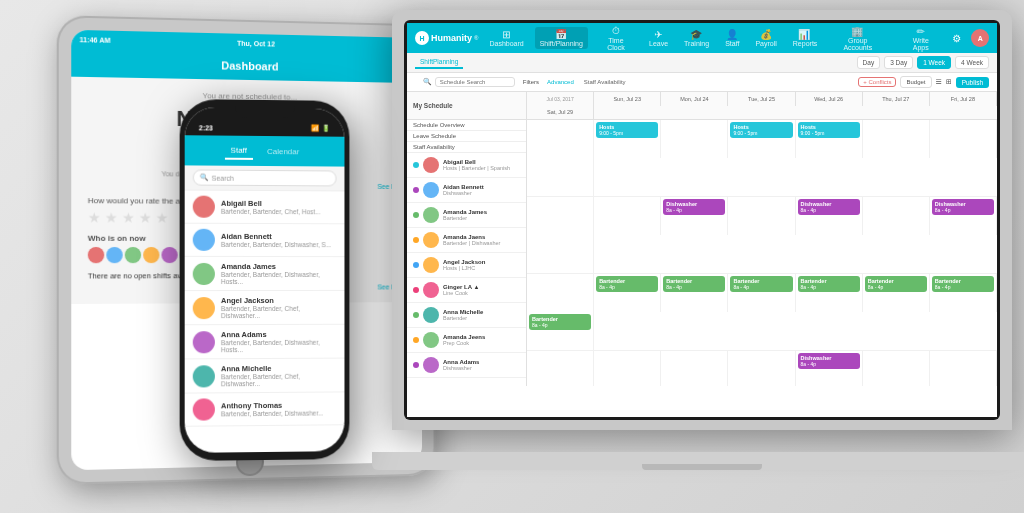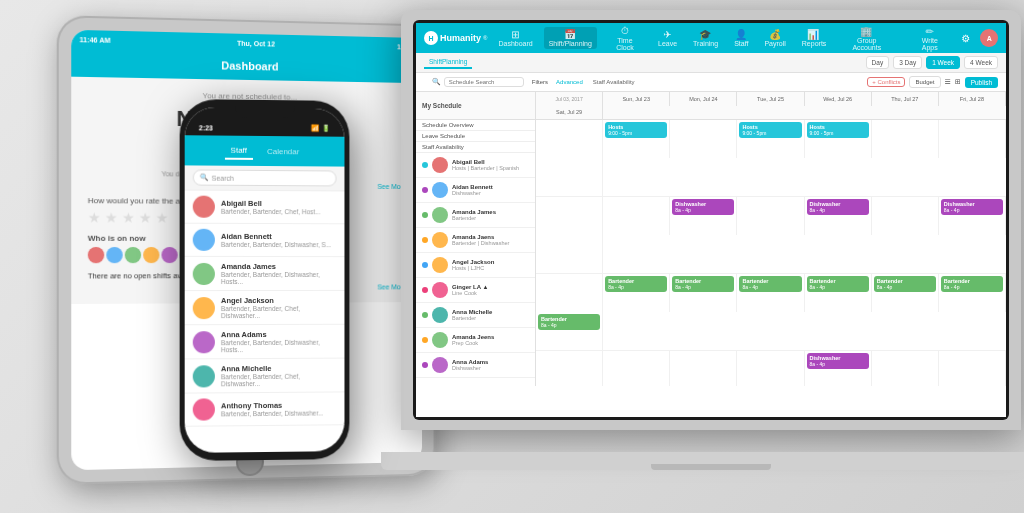--- a/index.html
+++ b/index.html
@@ -254,21 +254,21 @@
       border-radius: 50%;
       flex-shrink: 0;
     }
     .phone-item-info { flex: 1; }
     .phone-item-name { font-size: 7.5px; font-weight: 600; color: #333; }
     .phone-item-role { font-size: 6.5px; color: #999; }
 
     
     .laptop {
       position: absolute;
-      right: 3px;
+      right: 12px;
       top: 10px;
       width: 620px;
       height: 460px;
     }
     .laptop-body {
       position: absolute;
       top: 0; left: 0; right: 0;
       height: 420px;
       background: #c8c8c8;
       border-radius: 12px 12px 0 0;

